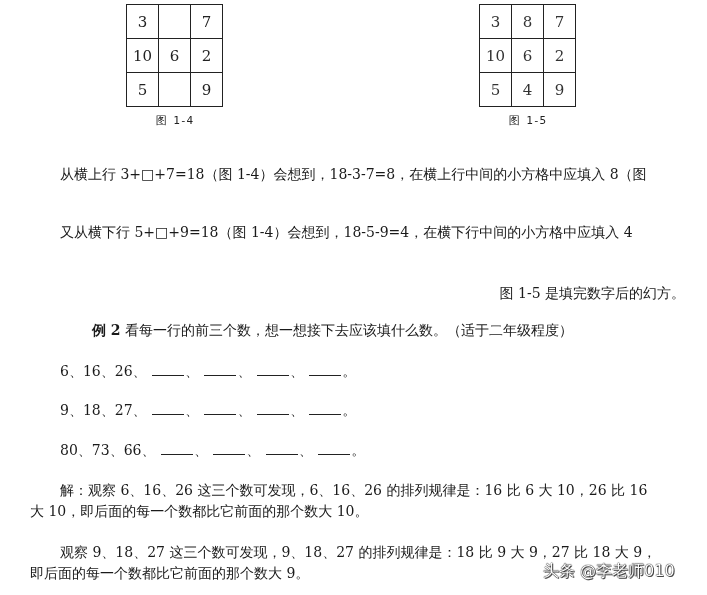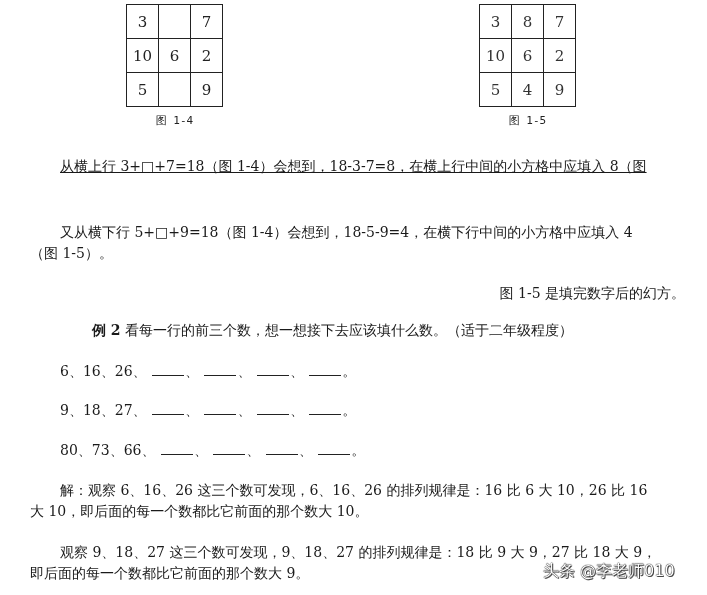--- a/index.html
+++ b/index.html
@@ -120,27 +120,26 @@
     <tr>
       <td>5</td>
       <td>4</td>
       <td>9</td>
     </tr>
   </tbody>
     </table>
   <div class="caption">图 1-5</div>
 </div>
 
-<div class="para" style="top:156px;text-decoration:underline;">
+<div class="para" style="top:164px;">
   <div class="indent">从横上行 3+□+7=18（图 1-4）会想到，18-3-7=8，在横上行中间的小方格中应填入 8（图</div>
 </div>
 
 <div class="para" style="top:222px;">
   <div class="indent">又从横下行 5+□+9=18（图 1-4）会想到，18-5-9=4，在横下行中间的小方格中应填入 4</div>
-  <div>（图 1-5）。</div>
 </div>
 
 <div class="para" style="top:283px;text-align:right;">
   <div class="indent">图 1-5 是填完数字后的幻方。</div>
 </div>
 
 <div class="para" style="top:320px;">
   <div class="indent"><span class="bold">例 2</span><span> 看每一行的前三个数，想一想接下去应该填什么数。（适于二年级程度）</span></div>
 </div>
 

